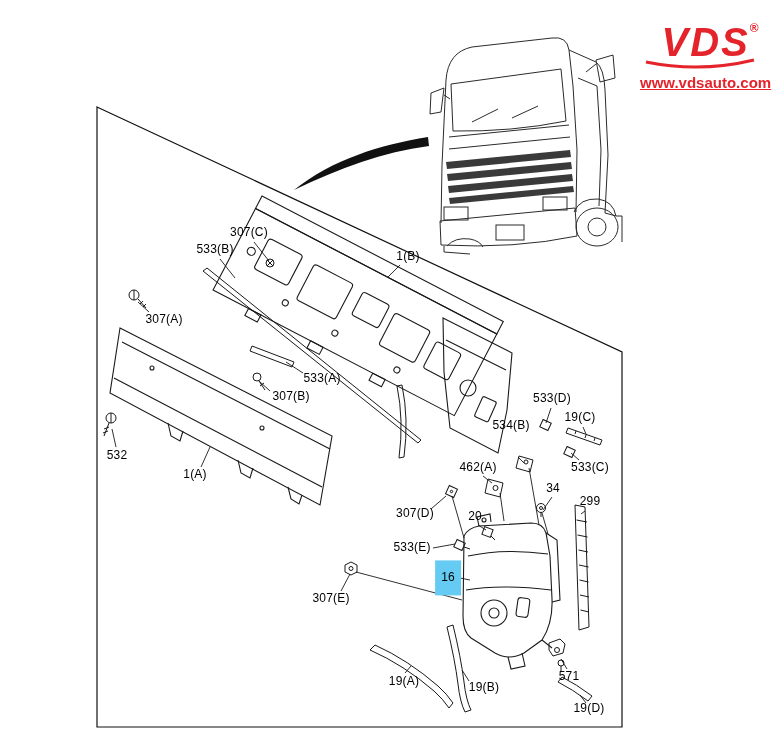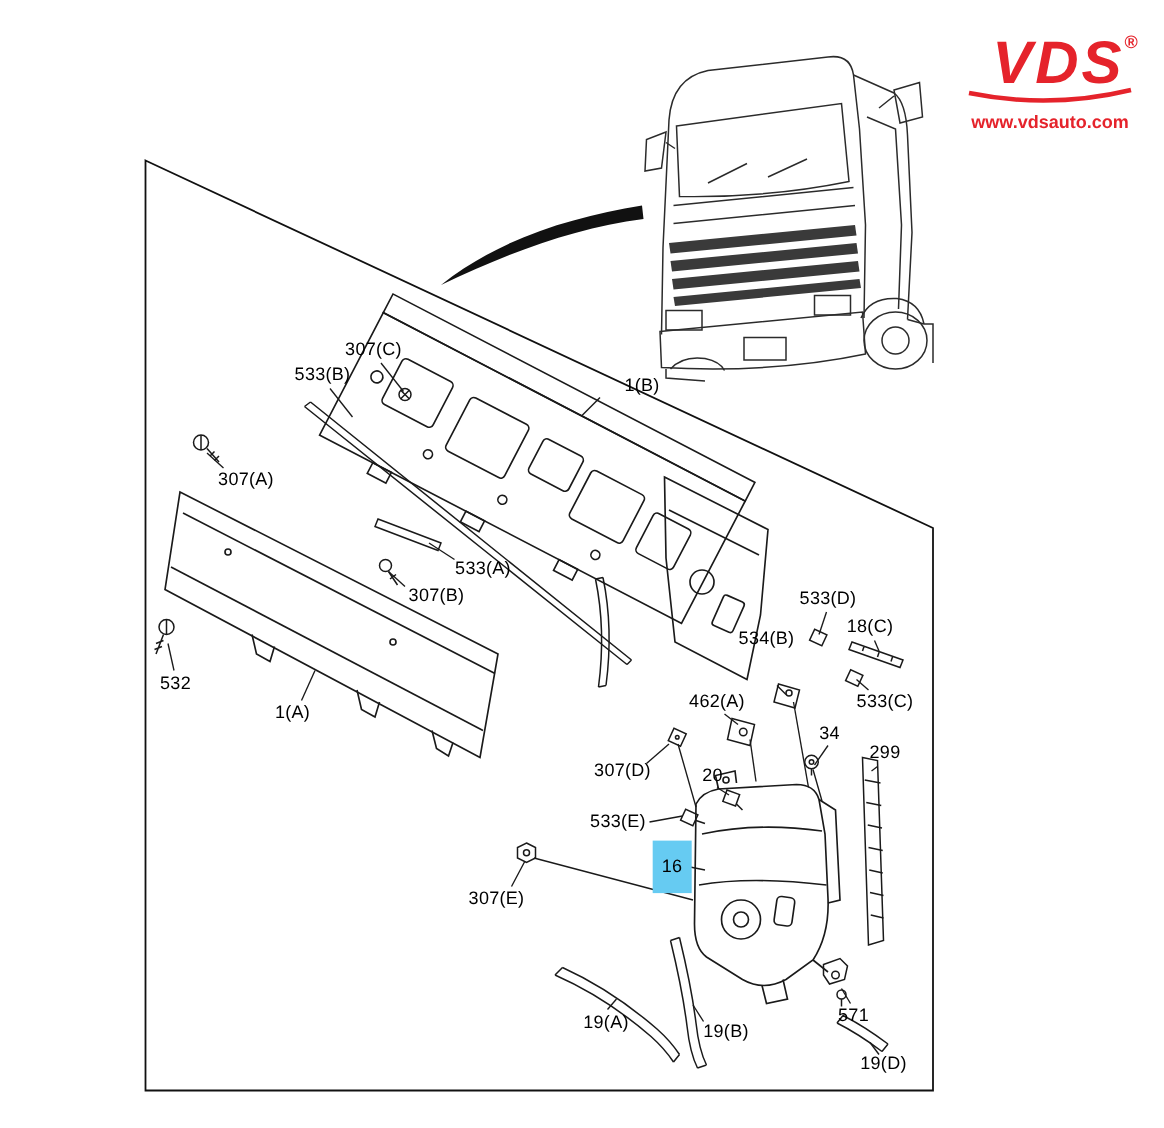--- a/index.html
+++ b/index.html
@@ -11,21 +11,21 @@
     position:absolute; transform:translate(-50%,-50%);
     font-size:12px; color:#000; white-space:nowrap; line-height:1.1;
     letter-spacing:0.2px;
   }
   .part-label.highlight { padding:11px 6px; background:#66cbf2; }
   .logo { position:absolute; top:22px; right:16px; width:120px; text-align:center; }
   .logo-row { line-height:1; white-space:nowrap; }
   .logo-text { font-size:40px; font-weight:bold; font-style:italic; color:#e5232b; letter-spacing:2px;margin-left:20px; }
   .logo-reg { font-size:12px; font-weight:bold; color:#e5232b; vertical-align:top; }
   .logo-swoosh { display:block; margin:-4px auto 0 auto; }
-  .logo-site { font-size:12px; font-weight:bold; color:#e5232b; margin-top:3px; }
+  .logo-site { font-size:15px; font-weight:bold; color:#e5232b; margin-top:3px;text-decoration:underline; }
 </style>
 </head>
 <body>
 
 <div class="canvas">
 
   <svg class="diagram-svg" width="776" height="752" viewBox="0 0 776 752">
 
     <g fill="none" stroke="#111" stroke-width="1.2">
       <path d="M97,107 L622,352 L622,727 L97,727 Z"></path>
@@ -232,23 +232,23 @@
     </g>
   </svg>
 
   <div class="part-label" style="left:249px;top:233px">307(C)</div>
   <div class="part-label" style="left:215px;top:250px">533(B)</div>
   <div class="part-label" style="left:164px;top:320px">307(A)</div>
   <div class="part-label" style="left:322px;top:379px">533(A)</div>
   <div class="part-label" style="left:291px;top:397px">307(B)</div>
   <div class="part-label" style="left:117px;top:456px">532</div>
   <div class="part-label" style="left:195px;top:475px">1(A)</div>
-  <div class="part-label" style="left:428px;top:257px">1(B)</div>
+  <div class="part-label" style="left:408px;top:257px">1(B)</div>
   <div class="part-label" style="left:552px;top:399px">533(D)</div>
-  <div class="part-label" style="left:580px;top:418px">18(C)</div>
+  <div class="part-label" style="left:580px;top:418px">19(C)</div>
   <div class="part-label" style="left:511px;top:426px">534(B)</div>
   <div class="part-label" style="left:590px;top:468px">533(C)</div>
   <div class="part-label" style="left:478px;top:468px">462(A)</div>
   <div class="part-label" style="left:553px;top:489px">34</div>
   <div class="part-label" style="left:590px;top:502px">299</div>
   <div class="part-label" style="left:415px;top:514px">307(D)</div>
   <div class="part-label" style="left:475px;top:517px">20</div>
   <div class="part-label" style="left:412px;top:548px">533(E)</div>
   <div class="part-label highlight" style="left: 448px; top: 578px; background: rgb(102, 203, 242);">16</div>
   <div class="part-label" style="left:331px;top:599px">307(E)</div>

